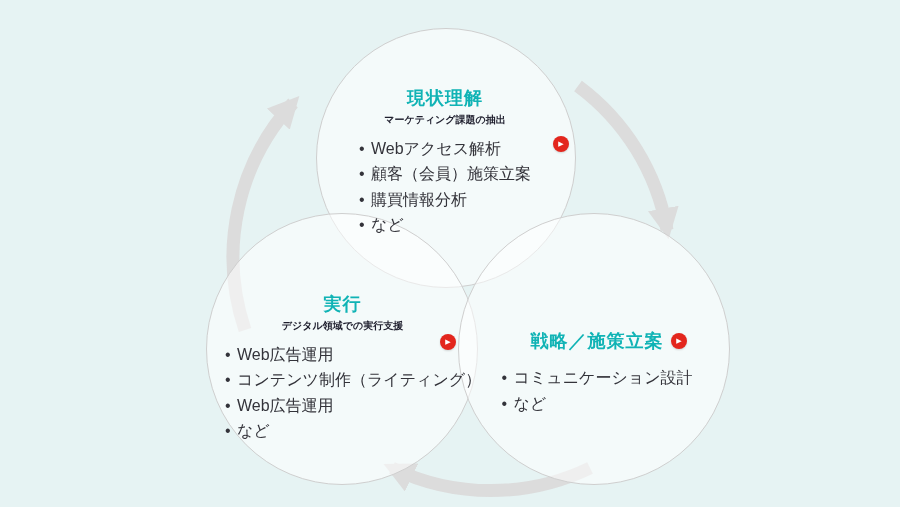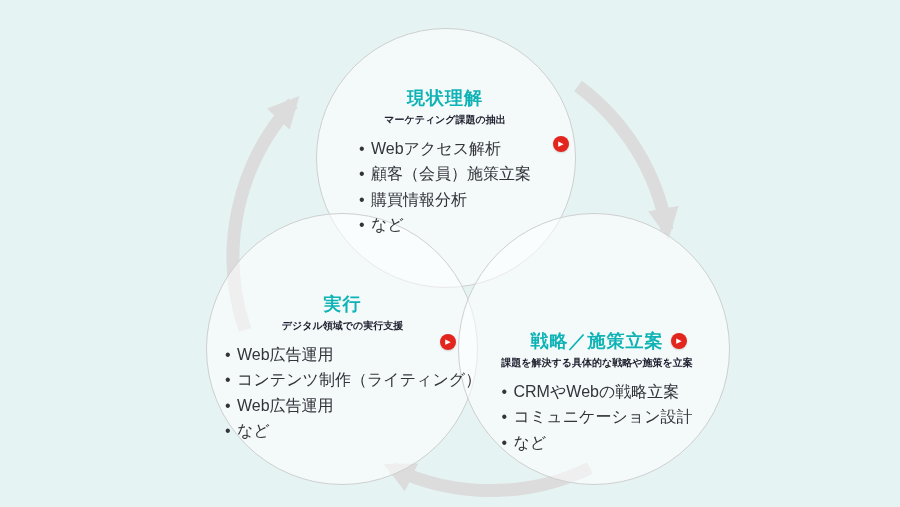--- a/index.html
+++ b/index.html
@@ -130,23 +130,21 @@
     <ul class="bullets">
       <li>Web広告運用</li>
       <li>コンテンツ制作（ライティング）</li>
       <li>Web広告運用</li>
       <li>など</li>
     </ul>
   </div>
 
   <div class="content content-right">
     <div class="sec-title">戦略／施策立案</div>
-    <div class="sec-subtitle">課題を解決する具体的な戦略や施策を立案</div>
     <ul class="bullets">
-      <li>CRMやWebの戦略立案</li>
       <li>コミュニケーション設計</li>
       <li>など</li>
     </ul>
   </div>
 
   <div class="badge badge-1">
     <span>▶</span>
   </div>
   <div class="badge badge-2">
     <span>▶</span>

